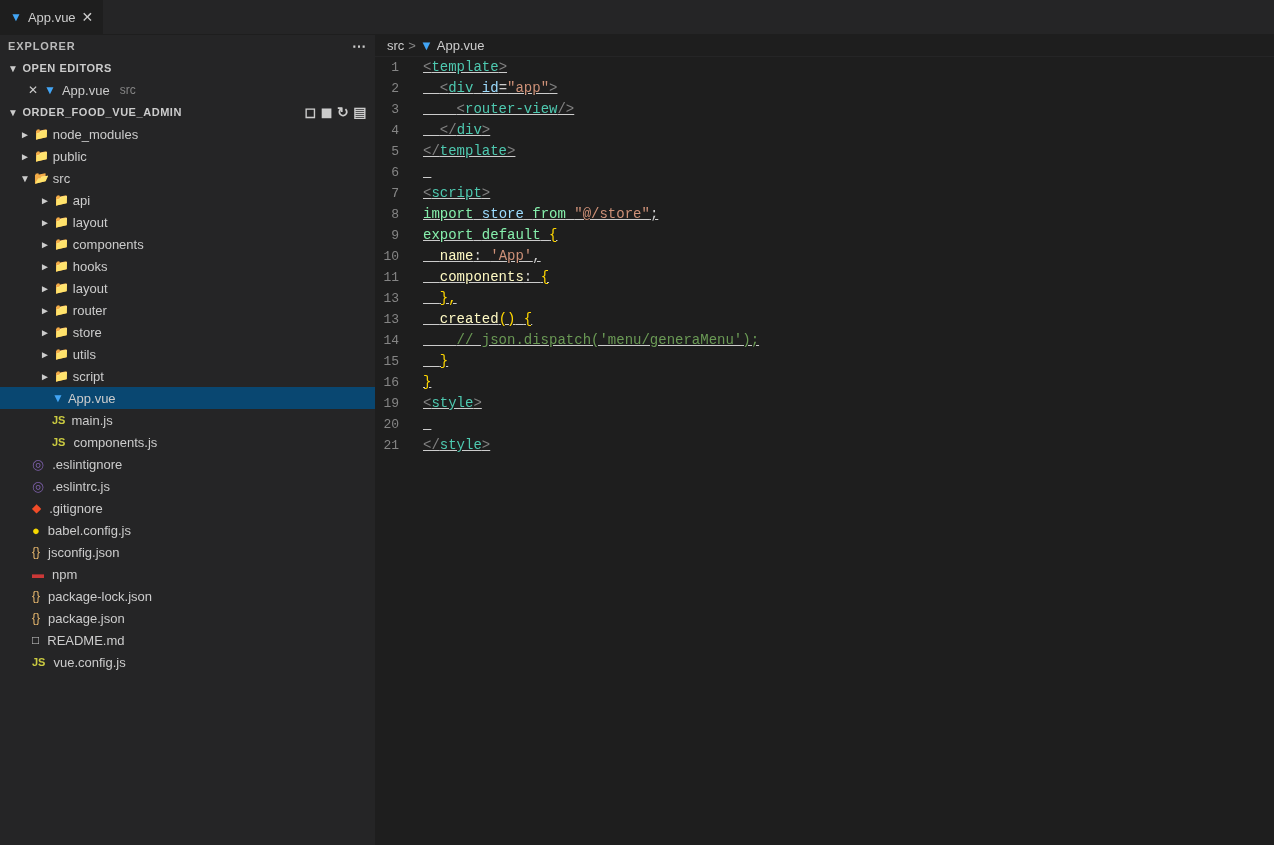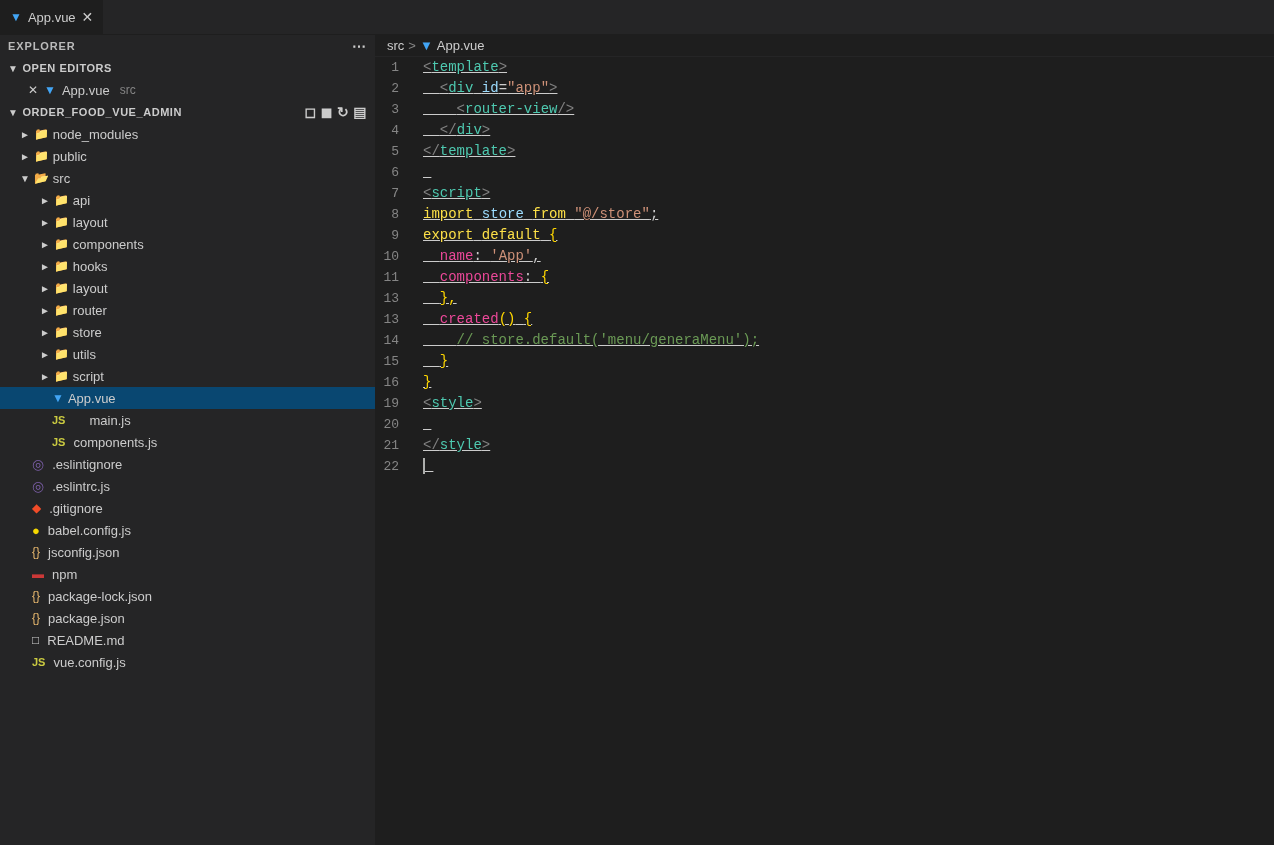--- a/index.html
+++ b/index.html
@@ -250,24 +250,24 @@
       line-height: 21px;
       font-size: 14px;
       text-decoration: underline;
     }
 
     
     .t-angle { color: #808080; }          
     .t-tag { color: #4ec9b0; }            
     .t-attr-name { color: #9cdcfe; }      
     .t-attr-val { color: #ce9178; }       
-    .t-keyword { color: #fde047; }        
+    .t-keyword { color: #86efac; }        
     .t-string { color: #ce9178; }         
     .t-variable { color: #9cdcfe; }       
-    .t-func { color: #ec4899; }           
+    .t-func { color: #fef9c3; }           
     .t-plain { color: #cccccc; }          
     .t-comment { color: #6a9955; }        
     .t-name-val { color: #ce9178; }       
     .t-brace { color: #ffd700; }          
     .t-paren { color: #ffd700; }
     .t-cursor { border-left: 2px solid #aeafad; }
 
     .editor-area {
       display: flex;
       flex-direction: column;
@@ -398,21 +398,21 @@
 
       <div class="tree-item active" style="padding-left:40px;">
         <span style="width:8px; display:inline-block;"></span>
         <span class="vue-file-icon">▼</span>
         <span>App.vue</span>
       </div>
 
       <div class="tree-item" style="padding-left:40px;">
         <span style="width:8px; display:inline-block;"></span>
         <span class="js-file-icon">JS</span>
-        <span style="margin-left:20px;">main.js</span>
+        <span style="margin-left:2px;">main.js</span>
       </div>
 
       <div class="tree-item" style="padding-left:40px;">
         <span style="width:8px; display:inline-block;"></span>
         <span class="js-file-icon">JS</span>
         <span style="margin-left:4px;">components.js</span>
       </div>
 
       <div class="tree-item" style="padding-left:20px;">
         <span style="width:8px; display:inline-block;"></span>
@@ -549,21 +549,21 @@
           <span class="line-content">  <span class="t-brace">},</span></span>
         </div>
 
         <div class="code-line">
           <span class="line-number">13</span>
           <span class="line-content">  <span class="t-func">created</span><span class="t-paren">()</span> <span class="t-brace">{</span></span>
         </div>
 
         <div class="code-line">
           <span class="line-number">14</span>
-          <span class="line-content">    <span class="t-comment">// store.default('menu/generaMenu');</span></span>
+          <span class="line-content">    <span class="t-comment">// json.dispatch('menu/generaMenu');</span></span>
         </div>
 
         <div class="code-line">
           <span class="line-number">15</span>
           <span class="line-content">  <span class="t-brace">}</span></span>
         </div>
 
         <div class="code-line">
           <span class="line-number">16</span>
           <span class="line-content"><span class="t-brace">}</span></span>
@@ -579,22 +579,18 @@
         <div class="code-line">
           <span class="line-number">20</span>
           <span class="line-content"> </span>
         </div>
 
         <div class="code-line">
           <span class="line-number">21</span>
           <span class="line-content"><span class="t-angle">&lt;/</span><span class="t-tag">style</span><span class="t-angle">&gt;</span></span>
         </div>
 
-        <div class="code-line">
-          <span class="line-number">22</span>
-          <span class="line-content"><span class="t-cursor"> </span></span>
-        </div>
 
       </div>
     </div>
   </div>
 
 </div>
 
 </body></html>

